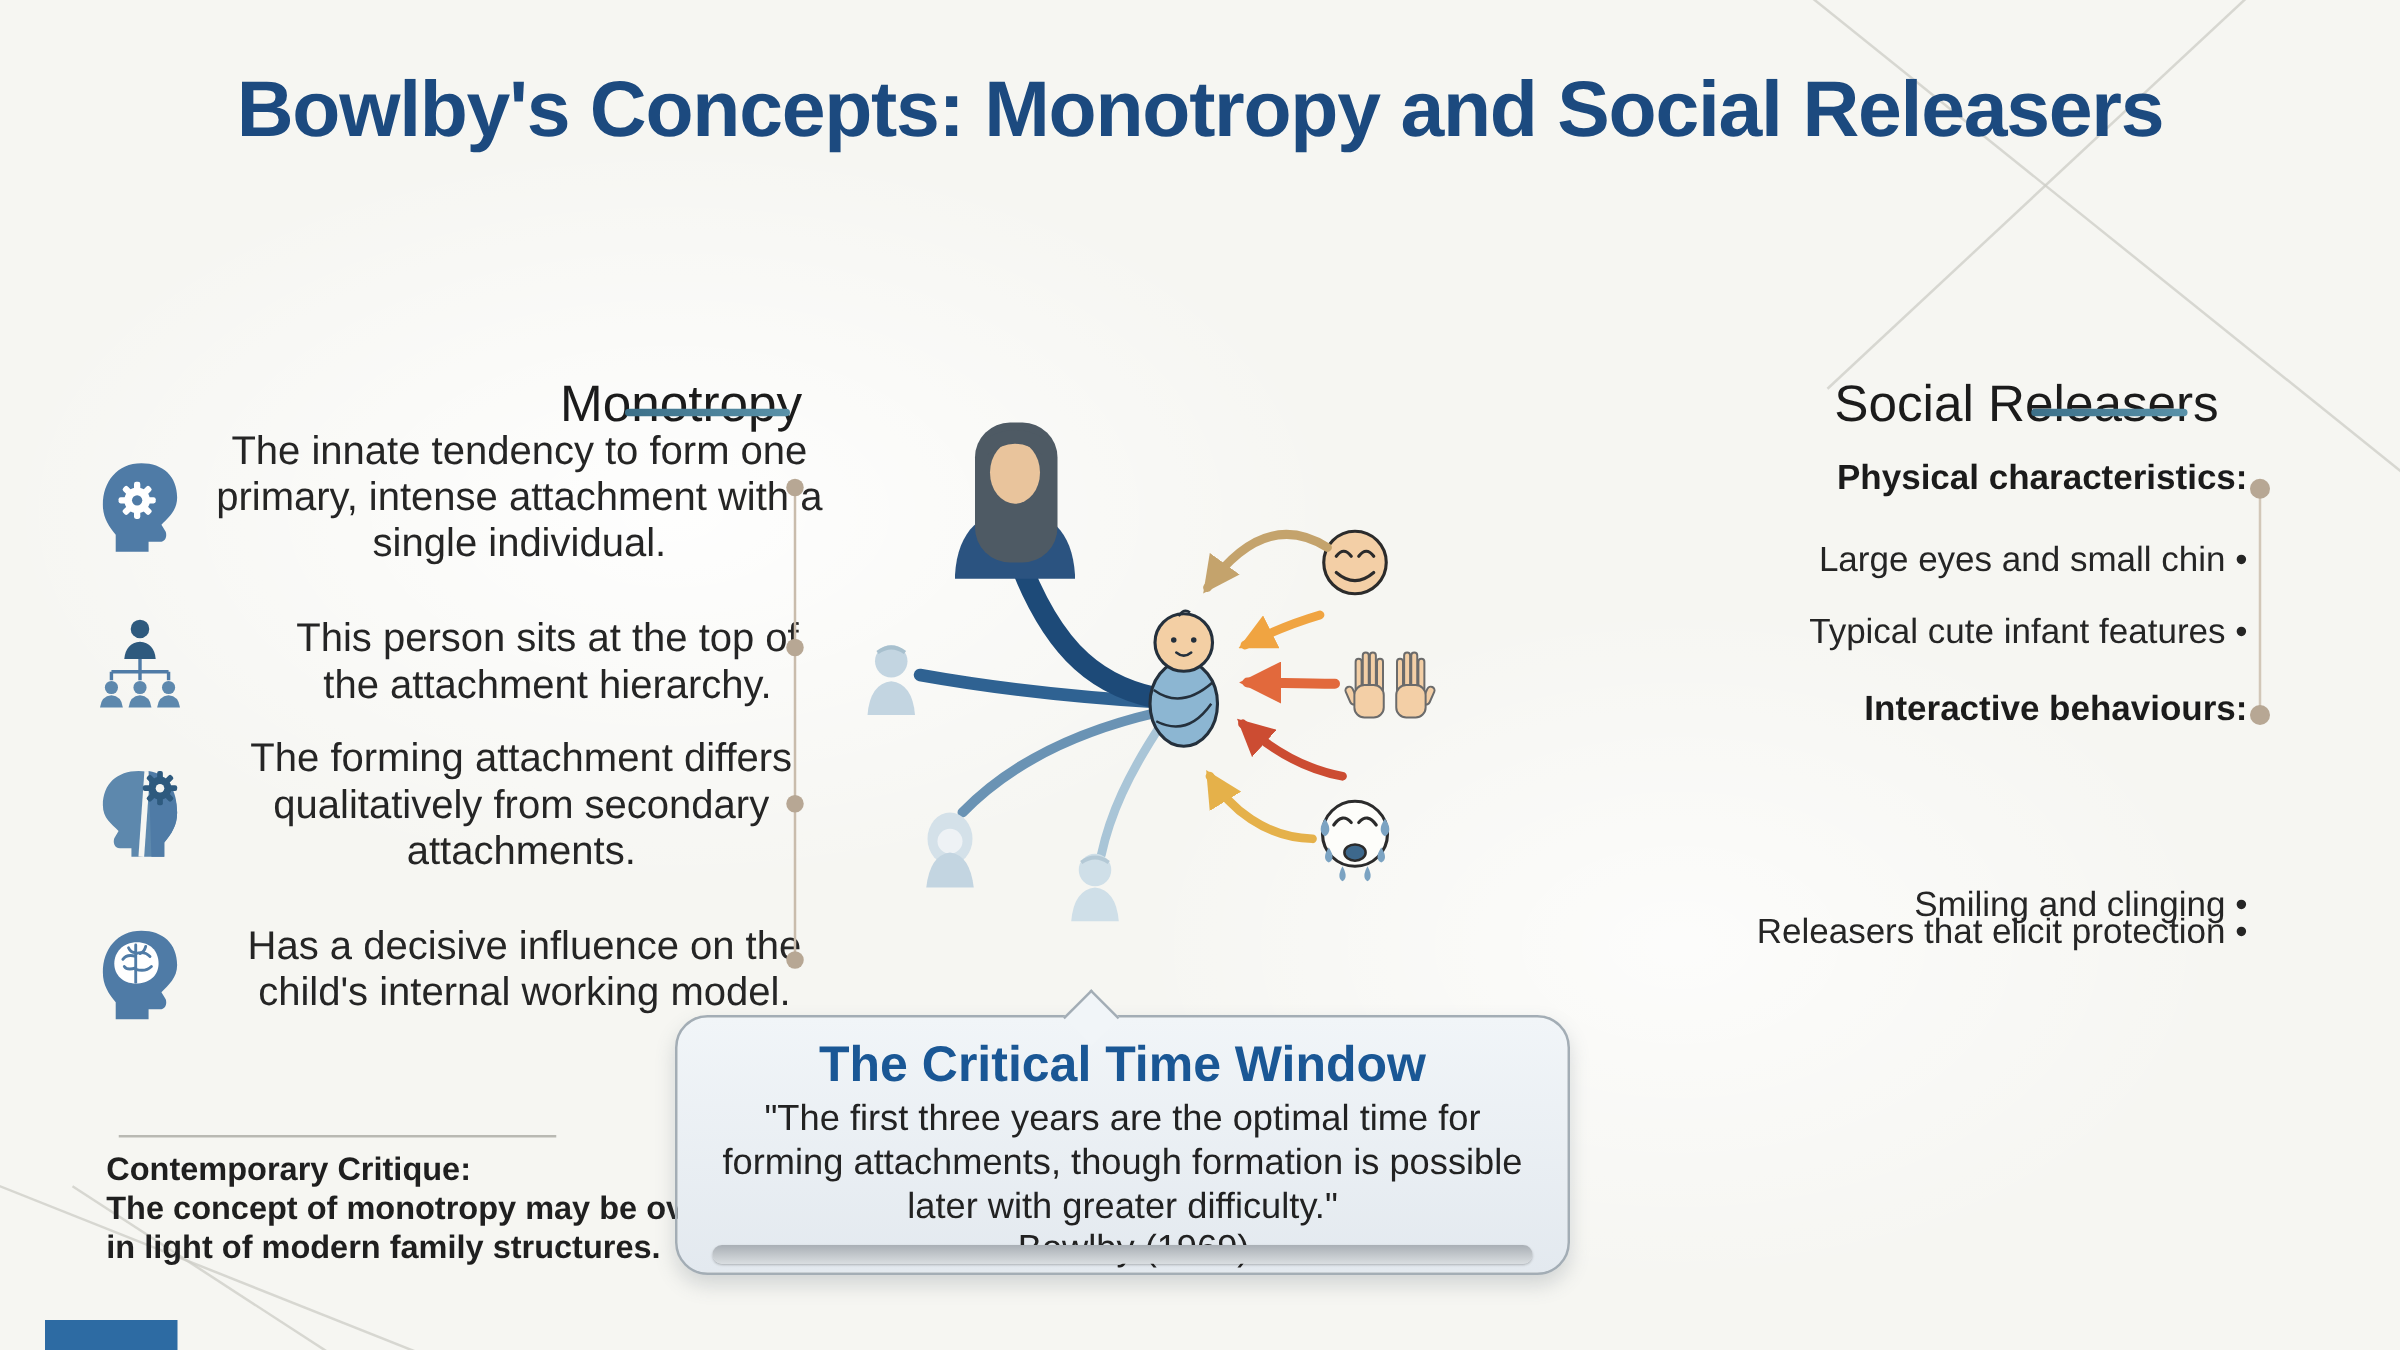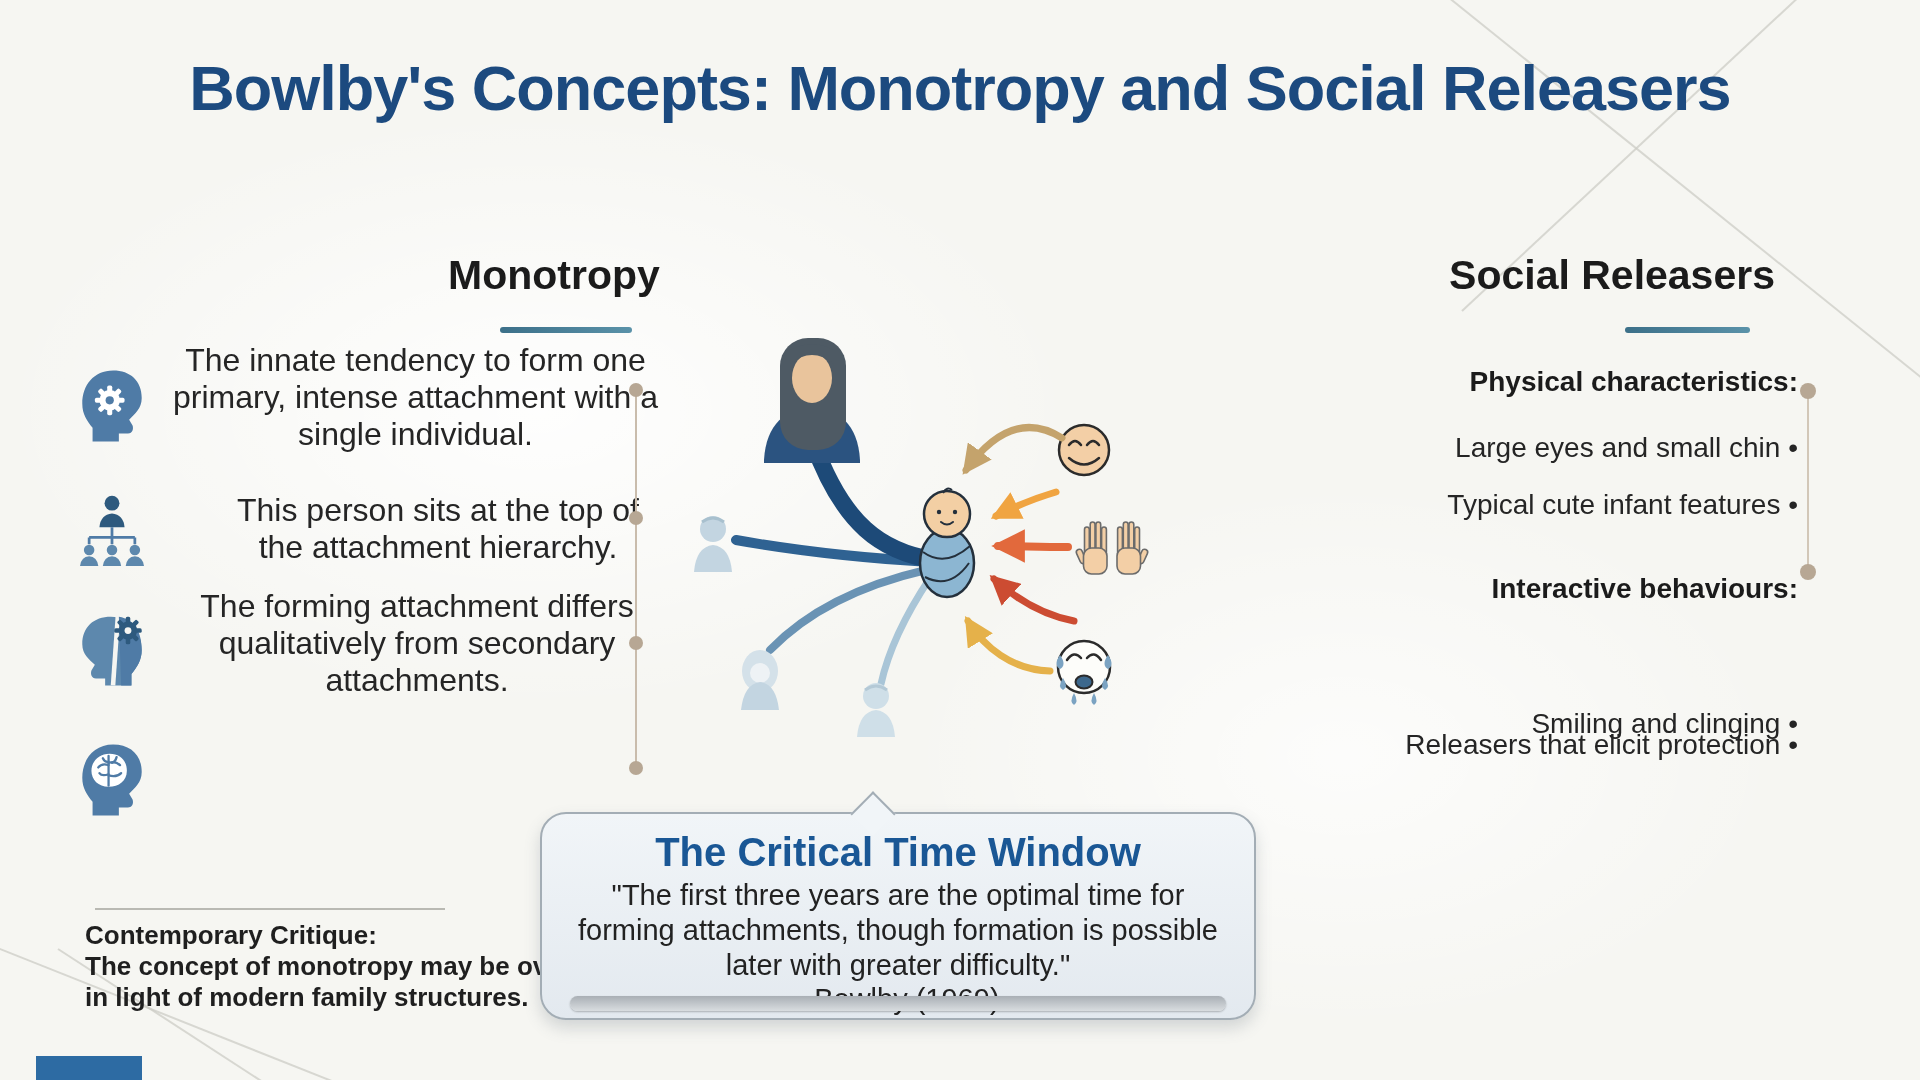--- a/index.html
+++ b/index.html
@@ -14,21 +14,21 @@
     overflow:hidden;
   }
   
   .decor { position:absolute; height:2px; background:#ccccc6; opacity:.75; transform-origin:left center; }
   
   .main-title {
     position:absolute; top:52px; left:0; width:100%; text-align:center;
     font-size:63px; font-weight:bold; color:#1c4a7f; letter-spacing:-1px;
   }
   
-  .sec-heading { position:absolute; font-size:41px; font-weight:bold; color:#1b1b1b; white-space:nowrap; }
+  .sec-heading { position:absolute; font-size:41px; font-weight:normal; color:#1b1b1b; white-space:nowrap;margin-top:48px; }
   .underbar { position:absolute; height:6px; border-radius:3px;
     background:linear-gradient(90deg,#3c7089,#5a92a9); }
   
   .mono-icon { position:absolute; left:75px; width:74px; height:80px; }
   .mono-text { position:absolute; font-size:32px; line-height:37px; color:#252525; text-align:center; }
   
   .conn-line { position:absolute; width:2px; background:#c9bcac; }
   .conn-dot  { position:absolute; width:14px; height:14px; border-radius:50%; background:#b7a794; }
   .conn-dot.big { width:16px; height:16px; }
   
@@ -146,41 +146,42 @@
         <path d="M29,14 L29,40"></path>
         <path d="M29,22 Q23,20 20,24"></path>
         <path d="M29,30 Q23,32 21,29"></path>
         <path d="M29,20 Q35,18 39,22"></path>
         <path d="M29,31 Q36,33 40,29"></path>
         <path d="M24,16 Q26,20 29,19"></path>
         <path d="M36,15 Q35,19 32,20"></path>
       </g>
     </svg>
   </div>
+  <div class="mono-text" style="left:192px; top:738px; width:455px;">Has a decisive influence on the child's internal working model.</div>
 
   <div class="conn-line" style="left:635px; top:390px; height:378px;"></div>
   <div class="conn-dot" style="left:629px; top:383px;"></div>
   <div class="conn-dot" style="left:629px; top:511px;"></div>
   <div class="conn-dot" style="left:629px; top:636px;"></div>
   <div class="conn-dot" style="left:629px; top:761px;"></div>
 
   <div class="critique-rule"></div>
   <div class="critique">
     <div>Contemporary Critique:</div>
     <div>The concept of monotropy may be oversimplified</div>
     <div>in light of modern family structures.</div>
   </div>
 
   <div class="sec-heading" style="right:145px; top:252px;">Social Releasers</div>
   <div class="underbar" style="left:1625px; top:327px; width:125px;"></div>
 
   <div class="sr-line sr-label" style="top:366px;margin-left:28px;">Physical characteristics:</div>
   <div class="sr-line" style="top:432px;">Large eyes and small chin •</div>
   <div class="sr-line" style="top:489px;">Typical cute infant features •</div>
-  <div class="sr-line sr-label" style="top:551px;margin-top:22px;">Interactive behaviours:</div>
+  <div class="sr-line sr-label" style="top:551px;">Interactive behaviours:</div>
   <div class="sr-line" style="top:708px;">Smiling and clinging •</div>
   <div class="sr-line" style="top:729px;">Releasers that elicit protection •</div>
 
   <div class="conn-line" style="left:1807px; top:391px; height:181px; background:#d2c7b8;"></div>
   <div class="conn-dot big" style="left:1800px; top:383px;"></div>
   <div class="conn-dot big" style="left:1800px; top:564px;"></div>
 
   <div class="illu">
     <svg viewBox="0 0 760 500" width="760" height="500">
       <defs>

